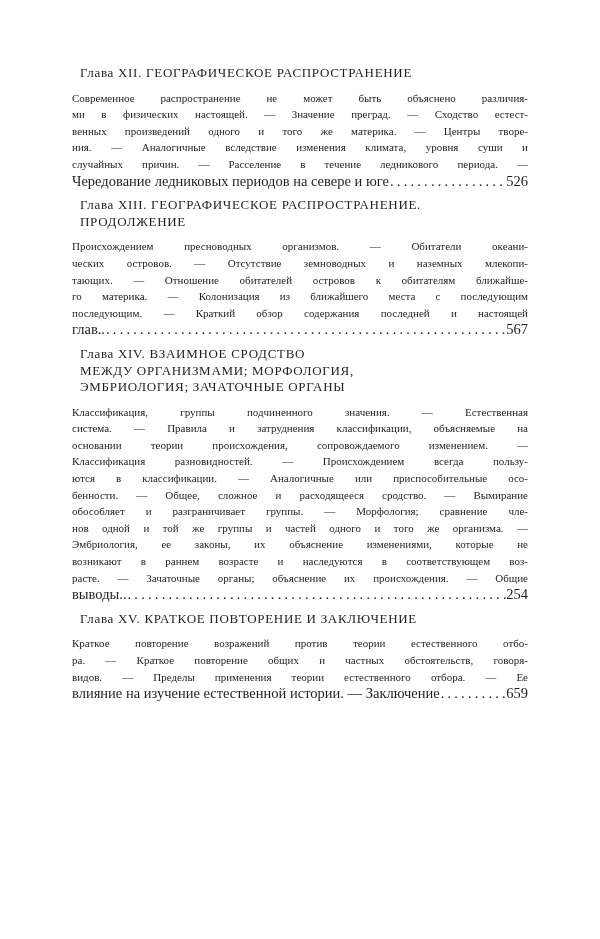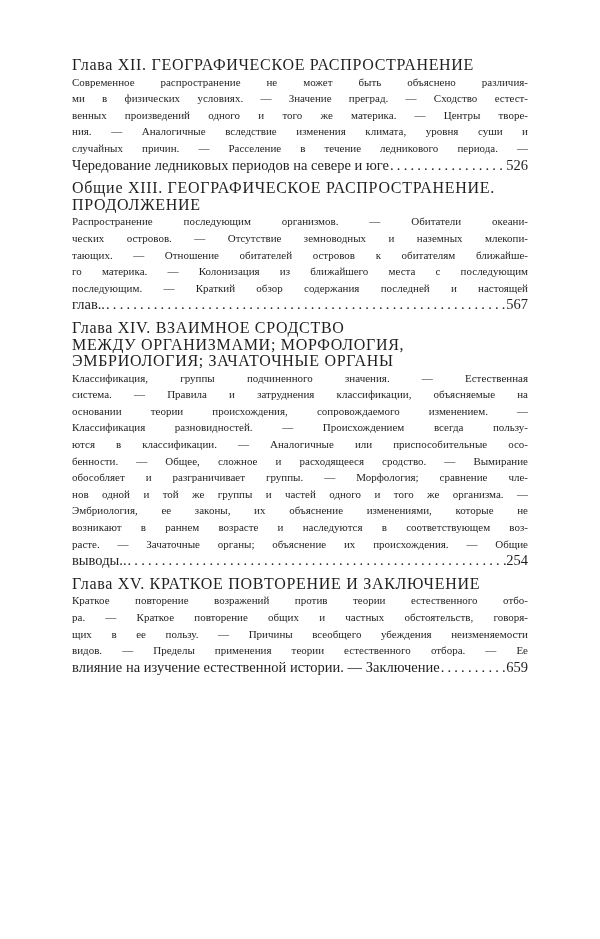--- a/index.html
+++ b/index.html
@@ -14,22 +14,22 @@
   }
   .content {
     position: absolute;
     left: 72px;
     top: 57px;
     width: 456px;
   }
   .section { margin: 0; }
   .section + .section { margin-top: 7px; }
   .heading {
-    margin: 0;
-    font-size: 16px;
+    margin: 8px;
+    font-size: 13px;
     font-weight: normal;
     letter-spacing: 0.7px;
   }
   .heading-line {
     line-height: 16.6px;
     height: 16.6px;
     overflow: hidden;
     white-space: nowrap;
   }
   .body-line {
@@ -62,36 +62,36 @@
 <body>
 
 <div class="page">
   <main class="content">
     <div id="toc-sections">
         <section class="section">
           <h2 class="heading">
             <div class="heading-line">Глава XII. ГЕОГРАФИЧЕСКОЕ РАСПРОСТРАНЕНИЕ</div>
           </h2>
           <div class="body-line">Современное распространение не может быть объяснено различия-</div>
-          <div class="body-line">ми в физических условиях. — Значение преград. — Сходство естест-</div>
+          <div class="body-line">ми в физических настоящей. — Значение преград. — Сходство естест-</div>
           <div class="body-line">венных произведений одного и того же материка. — Центры творе-</div>
           <div class="body-line">ния. — Аналогичные вследствие изменения климата, уровня суши и</div>
           <div class="body-line">случайных причин. — Расселение в течение ледникового периода. —</div>
           <div class="leader-line">
             <span class="leader-text">Чередование ледниковых периодов на севере и юге</span>
             <span class="dots">........................................................................................................</span>
             <span class="pagenum">526</span>
           </div>
         </section>
         <section class="section">
           <h2 class="heading">
-            <div class="heading-line">Общие XIII. ГЕОГРАФИЧЕСКОЕ РАСПРОСТРАНЕНИЕ.</div>
+            <div class="heading-line">Глава XIII. ГЕОГРАФИЧЕСКОЕ РАСПРОСТРАНЕНИЕ.</div>
             <div class="heading-line">ПРОДОЛЖЕНИЕ</div>
           </h2>
-          <div class="body-line">Распространение последующим организмов. — Обитатели океани-</div>
+          <div class="body-line">Происхождением пресноводных организмов. — Обитатели океани-</div>
           <div class="body-line">ческих островов. — Отсутствие земноводных и наземных млекопи-</div>
           <div class="body-line">тающих. — Отношение обитателей островов к обитателям ближайше-</div>
           <div class="body-line">го материка. — Колонизация из ближайшего места с последующим</div>
           <div class="body-line">последующим. — Краткий обзор содержания последней и настоящей</div>
           <div class="leader-line">
             <span class="leader-text">глав..</span>
             <span class="dots">........................................................................................................</span>
             <span class="pagenum">567</span>
           </div>
         </section>
@@ -117,21 +117,20 @@
             <span class="dots">........................................................................................................</span>
             <span class="pagenum">254</span>
           </div>
         </section>
         <section class="section">
           <h2 class="heading">
             <div class="heading-line">Глава XV. КРАТКОЕ ПОВТОРЕНИЕ И ЗАКЛЮЧЕНИЕ</div>
           </h2>
           <div class="body-line">Краткое повторение возражений против теории естественного отбо-</div>
           <div class="body-line">ра. — Краткое повторение общих и частных обстоятельств, говоря-</div>
-          <div class="body-line">щих в ее пользу. — Причины всеобщего убеждения неизменяемости</div>
           <div class="body-line">видов. — Пределы применения теории естественного отбора. — Ее</div>
           <div class="leader-line">
             <span class="leader-text">влияние на изучение естественной истории. — Заключение</span>
             <span class="dots">........................................................................................................</span>
             <span class="pagenum">659</span>
           </div>
         </section>
       </div>
   </main>
 </div>

